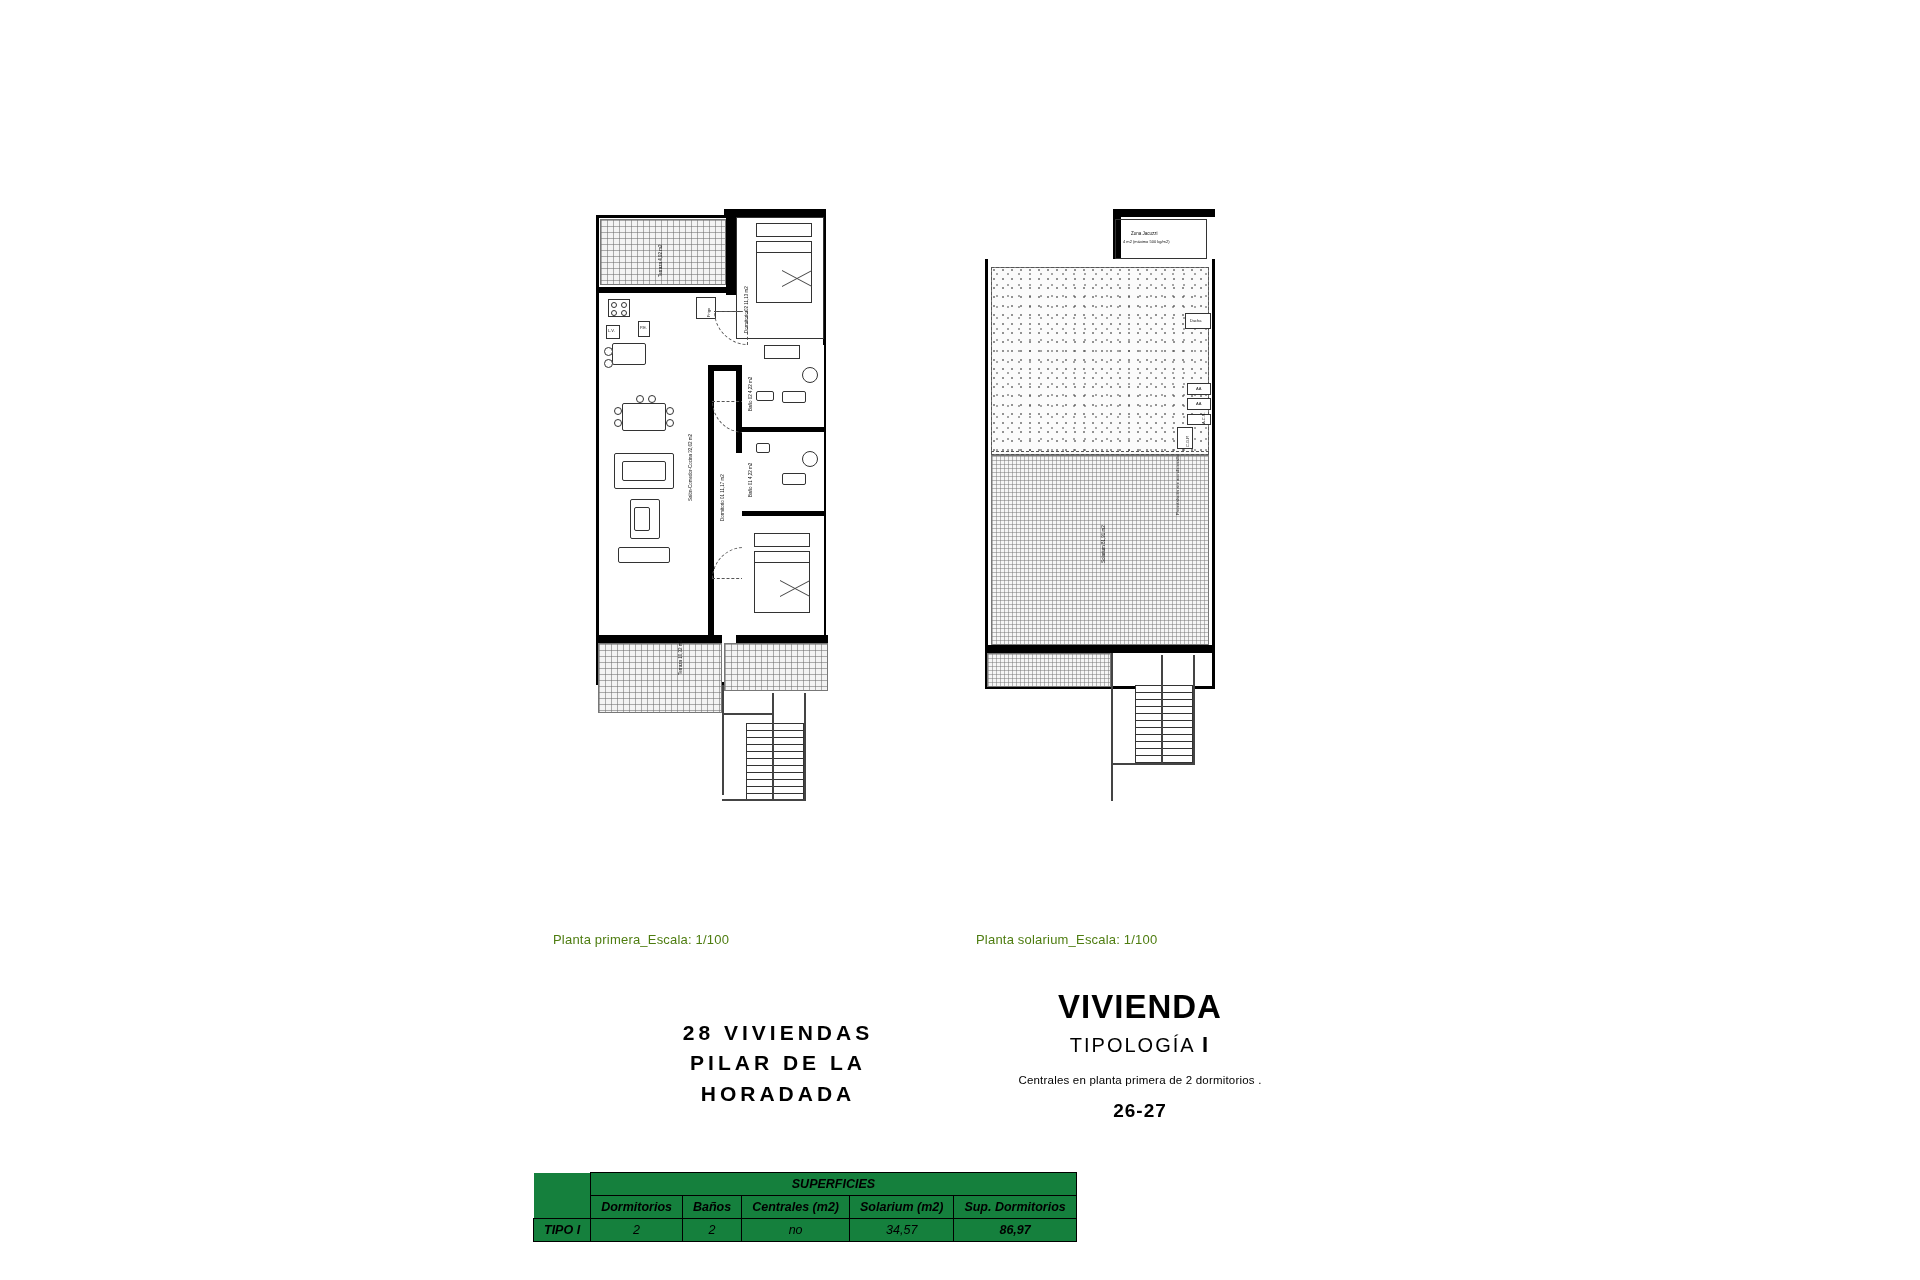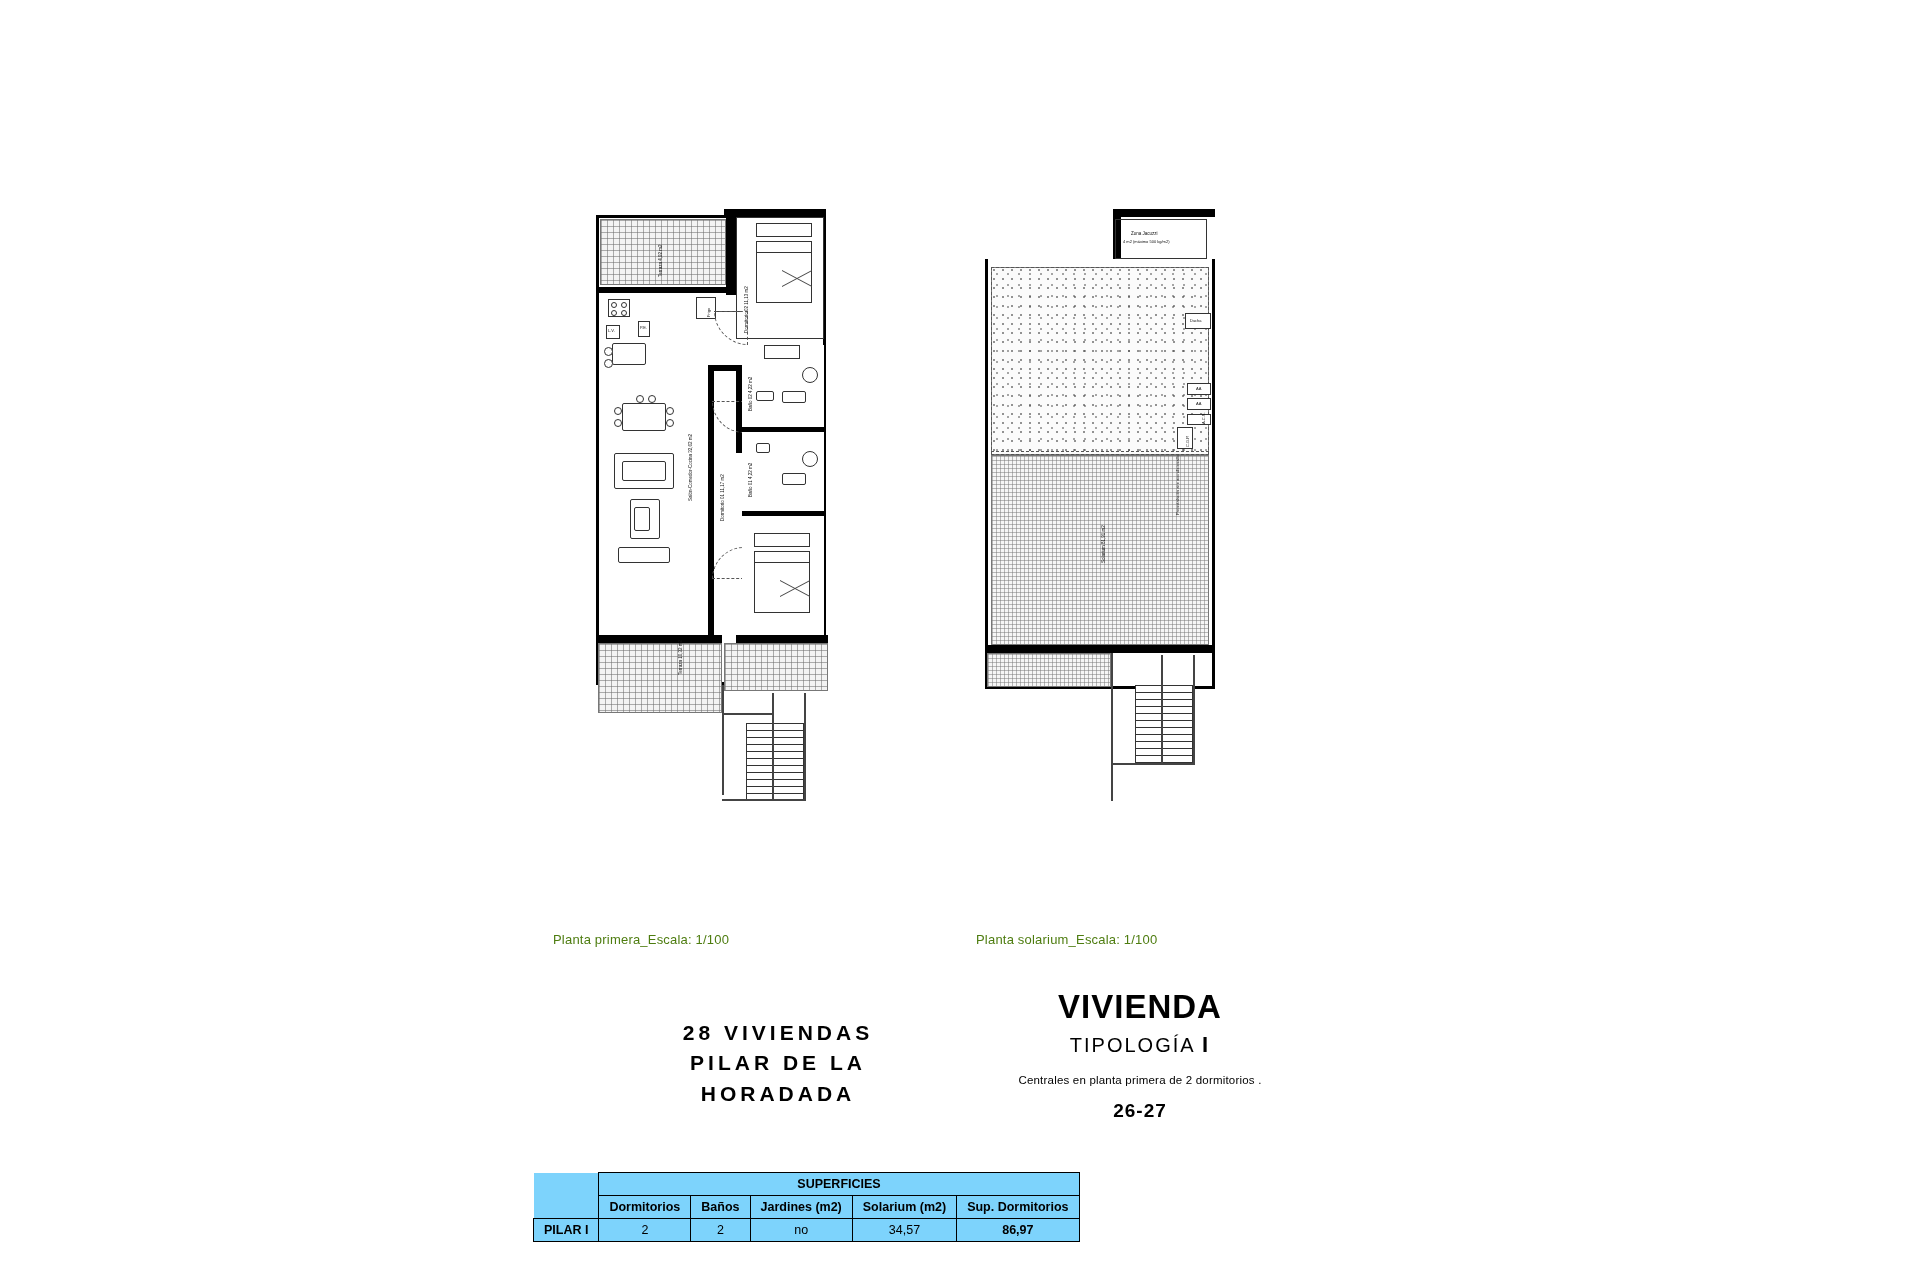--- a/index.html
+++ b/index.html
@@ -208,22 +208,23 @@
     left: 533px;
     top: 1172px;
     border-collapse: collapse;
     font-size: 12.5px;
   }
   #surf-table td, #surf-table th {
     border: 1px solid #000;
     padding: 4px 10px;
     text-align: center;
     font-weight: bold;
-    background: #7dd3fc;
+    background: #15803d;
     white-space: nowrap;
+    font-style: italic;
   }
   #surf-table td.blank {
     border: none;
   }
   #surf-table .rowlabel {
     text-align: center;
     font-weight: bold;
   }
   #surf-table .val { font-weight: normal; }
   #surf-table .val.bold { font-weight: bold; }
@@ -414,26 +415,26 @@
   <table id="surf-table">
     <tbody>
         <tr>
       <td class="blank"></td>
       <th colspan="5">SUPERFICIES</th>
     </tr>
     <tr>
       <td class="blank"></td>
       <th>Dormitorios</th>
       <th>Baños</th>
-      <th>Jardines (m2)</th>
+      <th>Centrales (m2)</th>
       <th>Solarium (m2)</th>
       <th>Sup. Dormitorios</th>
     </tr>
     <tr>
-      <td class="rowlabel">PILAR I</td>
+      <td class="rowlabel">TIPO I</td>
       <td class="val">2</td>
       <td class="val">2</td>
       <td class="val">no</td>
       <td class="val">34,57</td>
       <td class="val bold">86,97</td>
     </tr>
   </tbody>
     </table>
 
 </div>

